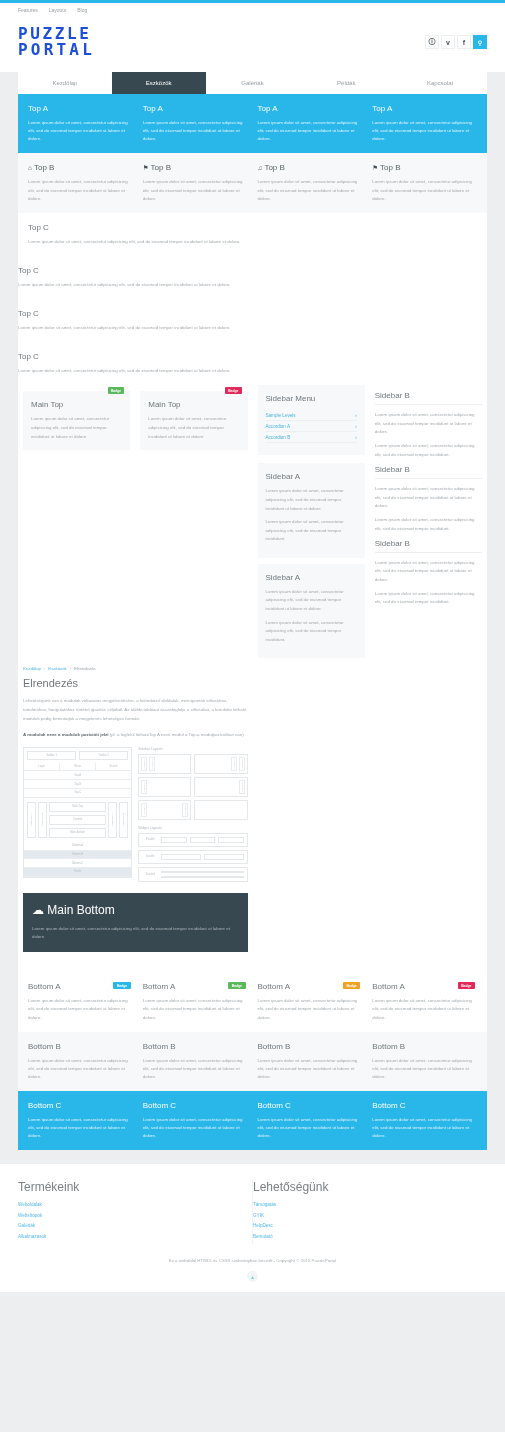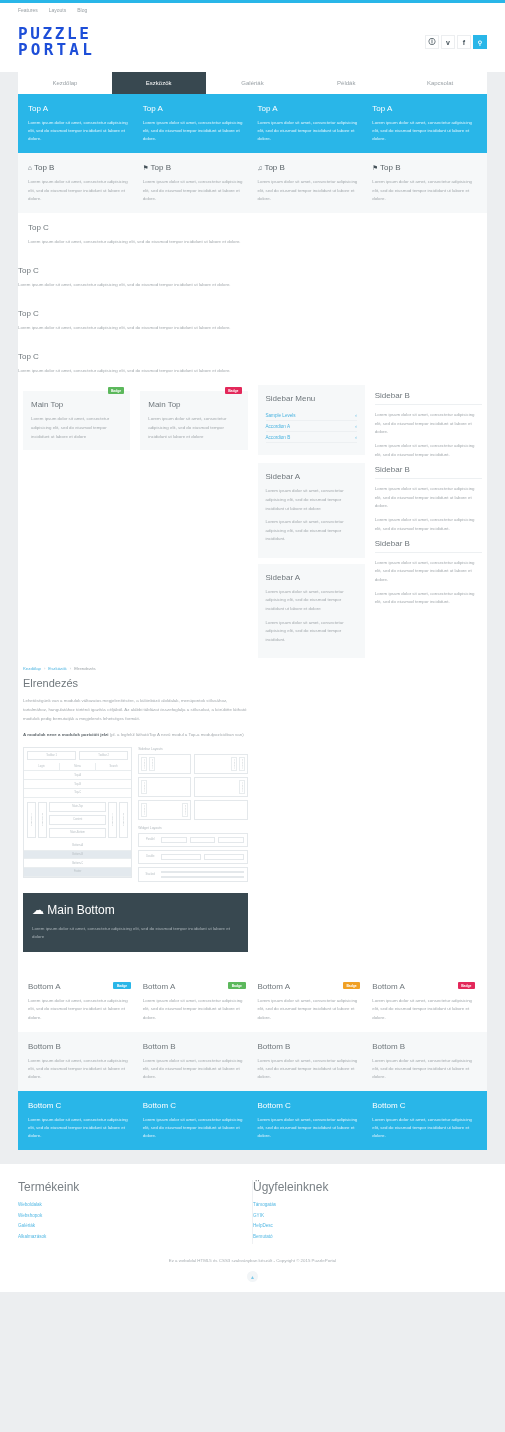--- a/index.html
+++ b/index.html
@@ -466,21 +466,21 @@
 <div class="footer">
   <div class="fcols" id="fcols">
       <div class="fcol">
     <h5>Termékeink</h5>
     <a href="#">Weboldalak</a>
         <a href="#">Webshopok</a>
         <a href="#">Galériák</a>
         <a href="#">Alkalmazások</a>
   </div>
       <div class="fcol">
-    <h5>Ügyfeleinknek</h5>
+    <h5>Lehetőségünk</h5>
     <a href="#">Támogatás</a>
         <a href="#">GYIK</a>
         <a href="#">HelpDesc</a>
         <a href="#">Bemutató</a>
   </div>
     </div>
   <div class="copy">Ez a weboldal HTML5 és CSS3 szabványban készült - Copyright © 2015 PuzzlePortal</div>
   <div class="totop">▲</div>
 </div>
 

